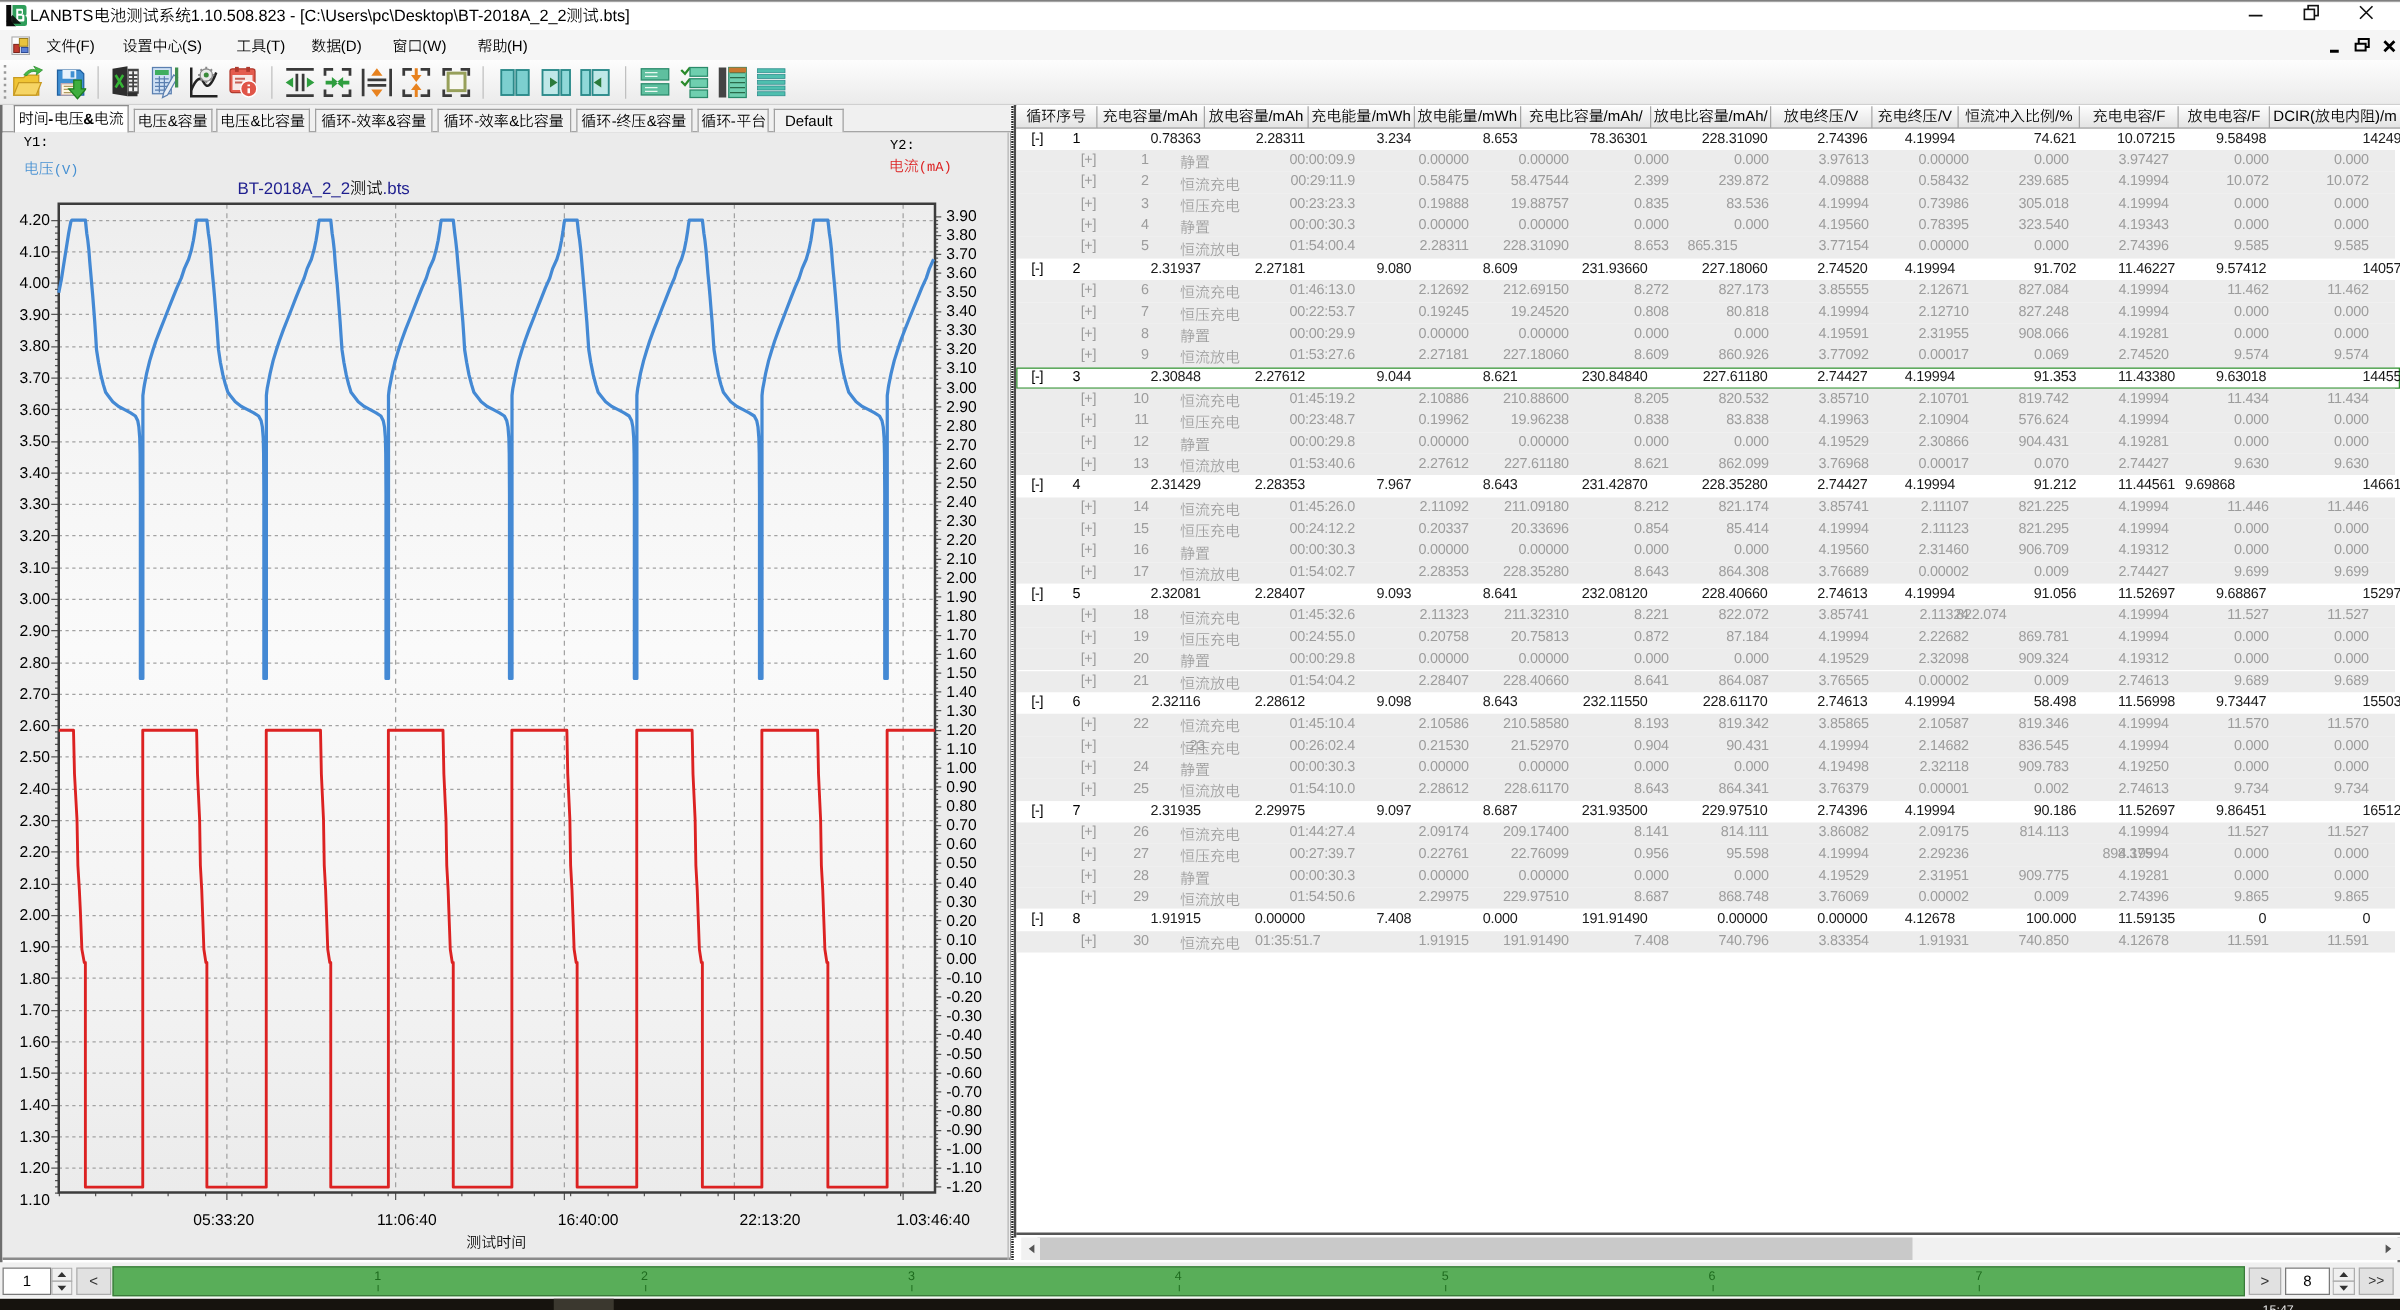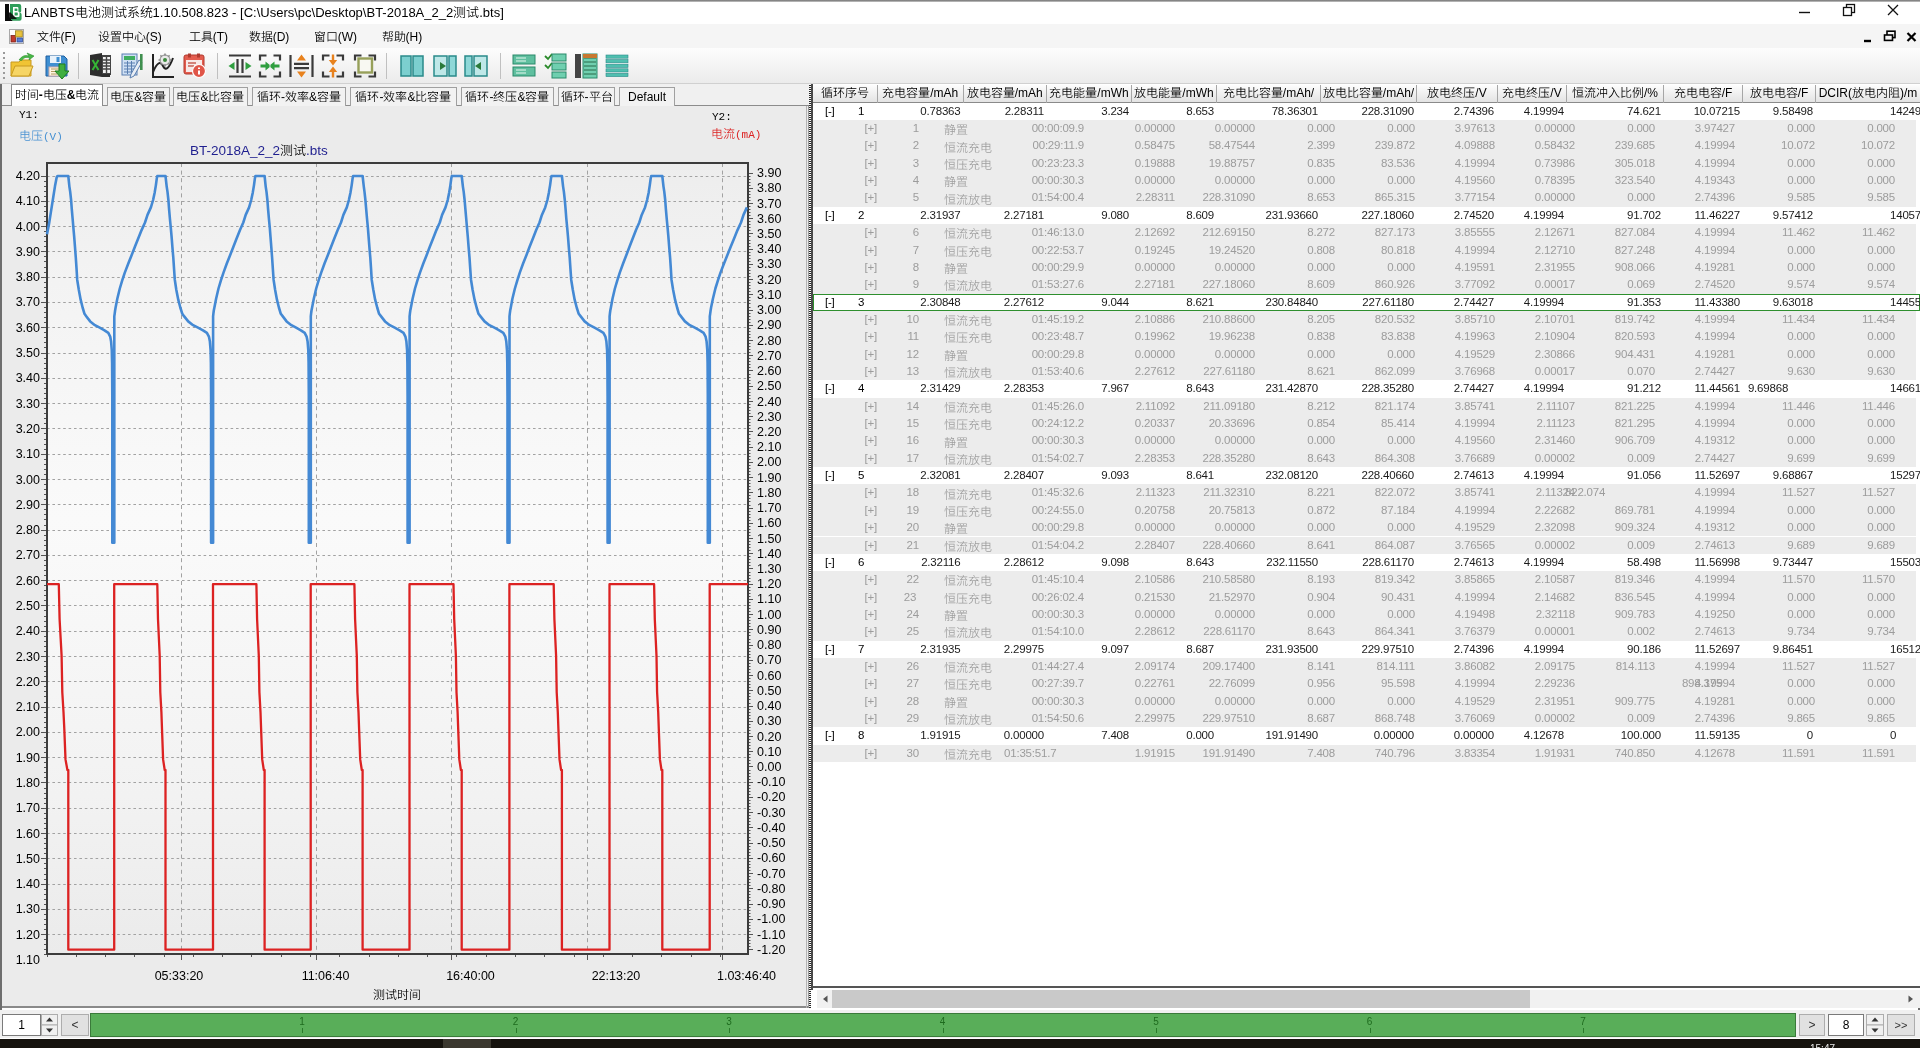--- a/index.html
+++ b/index.html
@@ -736,21 +736,21 @@
           <use href="#u6052" x="0"></use>
           <use href="#u6d41" x="12"></use>
           <use href="#u653e" x="24"></use>
           <use href="#u7535" x="36"></use>
         </g>
       </svg></span>
     <span class="ab" style="left:1004px;width:80px;text-align:right">01:54:00.4</span>
     <span class="ab" style="left:1085px;width:90px;text-align:right">2.28311</span>
     <span class="ab" style="left:1165px;width:90px;text-align:right">228.31090</span>
     <span class="ab" style="left:1245px;width:90px;text-align:right">8.653</span>
-    <span class="ab" style="left:1325px;width:90px;text-align:right">865.315</span>
+    <span class="ab" style="left:1325px;width:90px;text-align:center">865.315</span>
     <span class="ab" style="left:1405px;width:90px;text-align:right">3.77154</span>
     <span class="ab" style="left:1485px;width:90px;text-align:right">0.00000</span>
     <span class="ab" style="left:1565px;width:90px;text-align:right">0.000</span>
     <span class="ab" style="left:1645px;width:90px;text-align:right">2.74396</span>
     <span class="ab" style="left:1725px;width:90px;text-align:right">9.585</span>
     <span class="ab" style="left:1805px;width:90px;text-align:right">9.585</span>
   </div>
 <div class="ab" style="left:813px;top:206.8px;width:1107px;height:17.4px;background:#fff;"></div>
 <div class="ab num" style="left:0;top:206.8px;width:1920px;height:17.4px;line-height:17.4px;color:#1a1a1a">
     <span class="ab" style="left:825px;color:#000">[-]</span>
@@ -915,21 +915,21 @@
           <use href="#u7535" x="36"></use>
         </g>
       </svg></span>
     <span class="ab" style="left:1004px;width:80px;text-align:right">00:23:48.7</span>
     <span class="ab" style="left:1085px;width:90px;text-align:right">0.19962</span>
     <span class="ab" style="left:1165px;width:90px;text-align:right">19.96238</span>
     <span class="ab" style="left:1245px;width:90px;text-align:right">0.838</span>
     <span class="ab" style="left:1325px;width:90px;text-align:right">83.838</span>
     <span class="ab" style="left:1405px;width:90px;text-align:right">4.19963</span>
     <span class="ab" style="left:1485px;width:90px;text-align:right">2.10904</span>
-    <span class="ab" style="left:1565px;width:90px;text-align:right">820.593</span>
+    <span class="ab" style="left:1565px;width:90px;text-align:right">576.624</span>
     <span class="ab" style="left:1645px;width:90px;text-align:right">4.19994</span>
     <span class="ab" style="left:1725px;width:90px;text-align:right">0.000</span>
     <span class="ab" style="left:1805px;width:90px;text-align:right">0.000</span>
   </div>
 <div class="ab" style="left:813px;top:345.6px;width:1103px;height:17.4px;background:#ececec"></div>
 <div class="ab num" style="left:0;top:345.6px;width:1920px;height:17.4px;line-height:17.4px;color:#9c9c9c">
     <span class="ab" style="left:864.5px">[+]</span>
     <span class="ab" style="left:889px;width:30px;text-align:right">12</span>
     <span class="ab" style="left:944px;top:2.2px"><svg class="cj" width="24" height="12" viewBox="0 0 24 12">
         <g fill="#9c9c9c" transform="translate(0,12)">
@@ -1232,21 +1232,21 @@
     <span class="ab" style="left:1405px;width:90px;text-align:right">3.85865</span>
     <span class="ab" style="left:1485px;width:90px;text-align:right">2.10587</span>
     <span class="ab" style="left:1565px;width:90px;text-align:right">819.346</span>
     <span class="ab" style="left:1645px;width:90px;text-align:right">4.19994</span>
     <span class="ab" style="left:1725px;width:90px;text-align:right">11.570</span>
     <span class="ab" style="left:1805px;width:90px;text-align:right">11.570</span>
   </div>
 <div class="ab" style="left:813px;top:588.5px;width:1103px;height:17.4px;background:#ececec"></div>
 <div class="ab num" style="left:0;top:588.5px;width:1920px;height:17.4px;line-height:17.4px;color:#9c9c9c">
     <span class="ab" style="left:864.5px">[+]</span>
-    <span class="ab" style="left:895px;width:30px;text-align:center">23</span>
+    <span class="ab" style="left:934px;width:30px;text-align:right">23</span>
     <span class="ab" style="left:944px;top:2.2px"><svg class="cj" width="48" height="12" viewBox="0 0 48 12">
         <g fill="#9c9c9c" transform="translate(0,12)">
           <use href="#u6052" x="0"></use>
           <use href="#u538b" x="12"></use>
           <use href="#u5145" x="24"></use>
           <use href="#u7535" x="36"></use>
         </g>
       </svg></span>
     <span class="ab" style="left:1004px;width:80px;text-align:right">00:26:02.4</span>
     <span class="ab" style="left:1085px;width:90px;text-align:right">0.21530</span>

